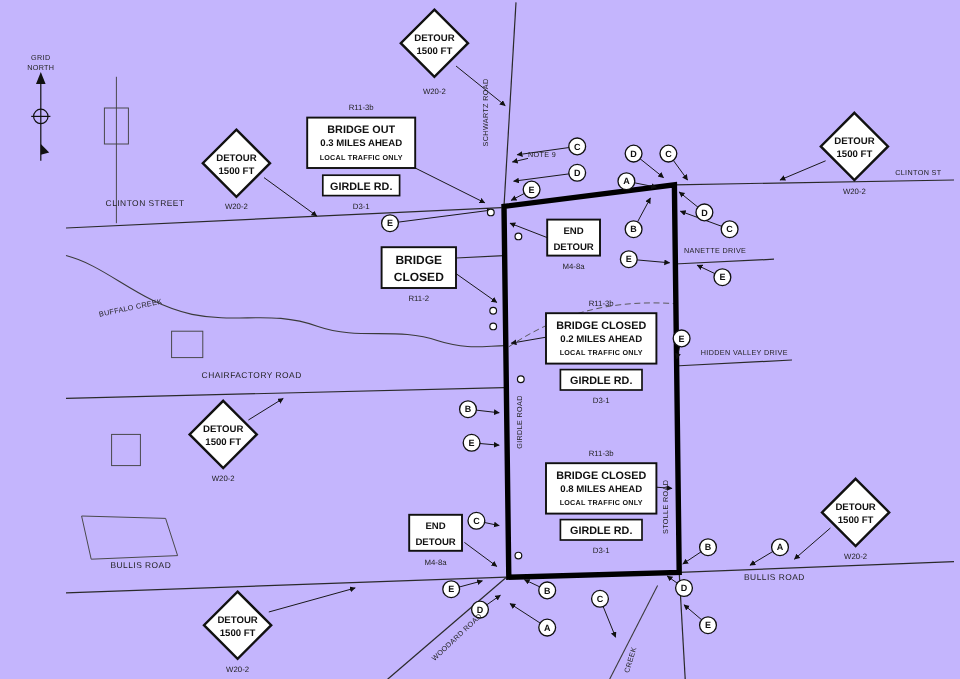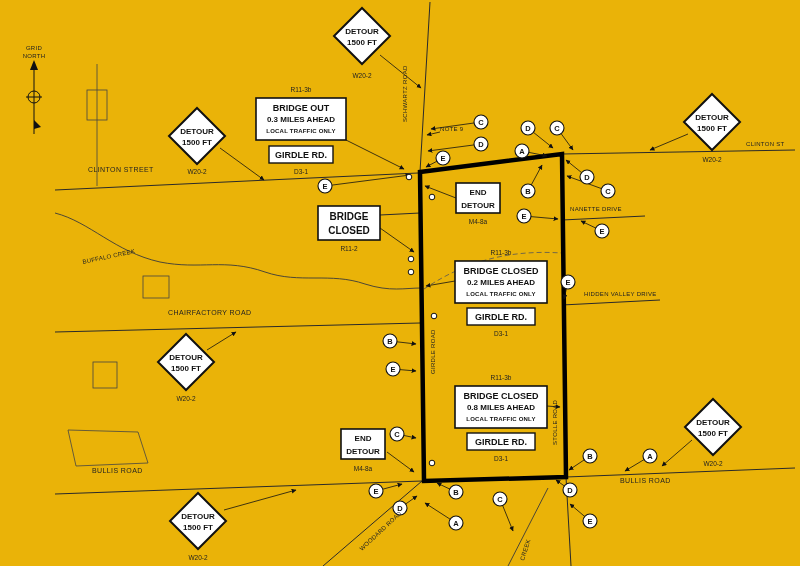--- a/index.html
+++ b/index.html
@@ -1,16 +1,16 @@
 <!DOCTYPE html>
 <html><head>
 <meta charset="utf-8">
 <style>
   html,body{margin:0;padding:0;background:#ffffff;}
-  .sheet{width:800px;height:566px;background:#eab308;position:relative;overflow:hidden;
+  .sheet{width:800px;height:566px;background:#c4b5fd;position:relative;overflow:hidden;
          font-family:"Liberation Sans", sans-serif;}
   svg{display:block;}
   .rd{stroke:#2a2a2a;stroke-width:1;fill:none;}
   .rd-thick{stroke:#000;stroke-width:4.5;fill:none;stroke-linejoin:miter;}
   .creek{stroke:#3a3a3a;stroke-width:.9;fill:none;}
   .creek-d{stroke:#555;stroke-width:.8;fill:none;stroke-dasharray:5 3;}
   .bldg{stroke:#444;stroke-width:.8;fill:none;}
   .ld{stroke:#111;stroke-width:.8;fill:none;}
   .sign-box{fill:#fff;stroke:#111;stroke-width:1.6;}
   .plaque{fill:#fff;stroke:#111;stroke-width:1.4;}

